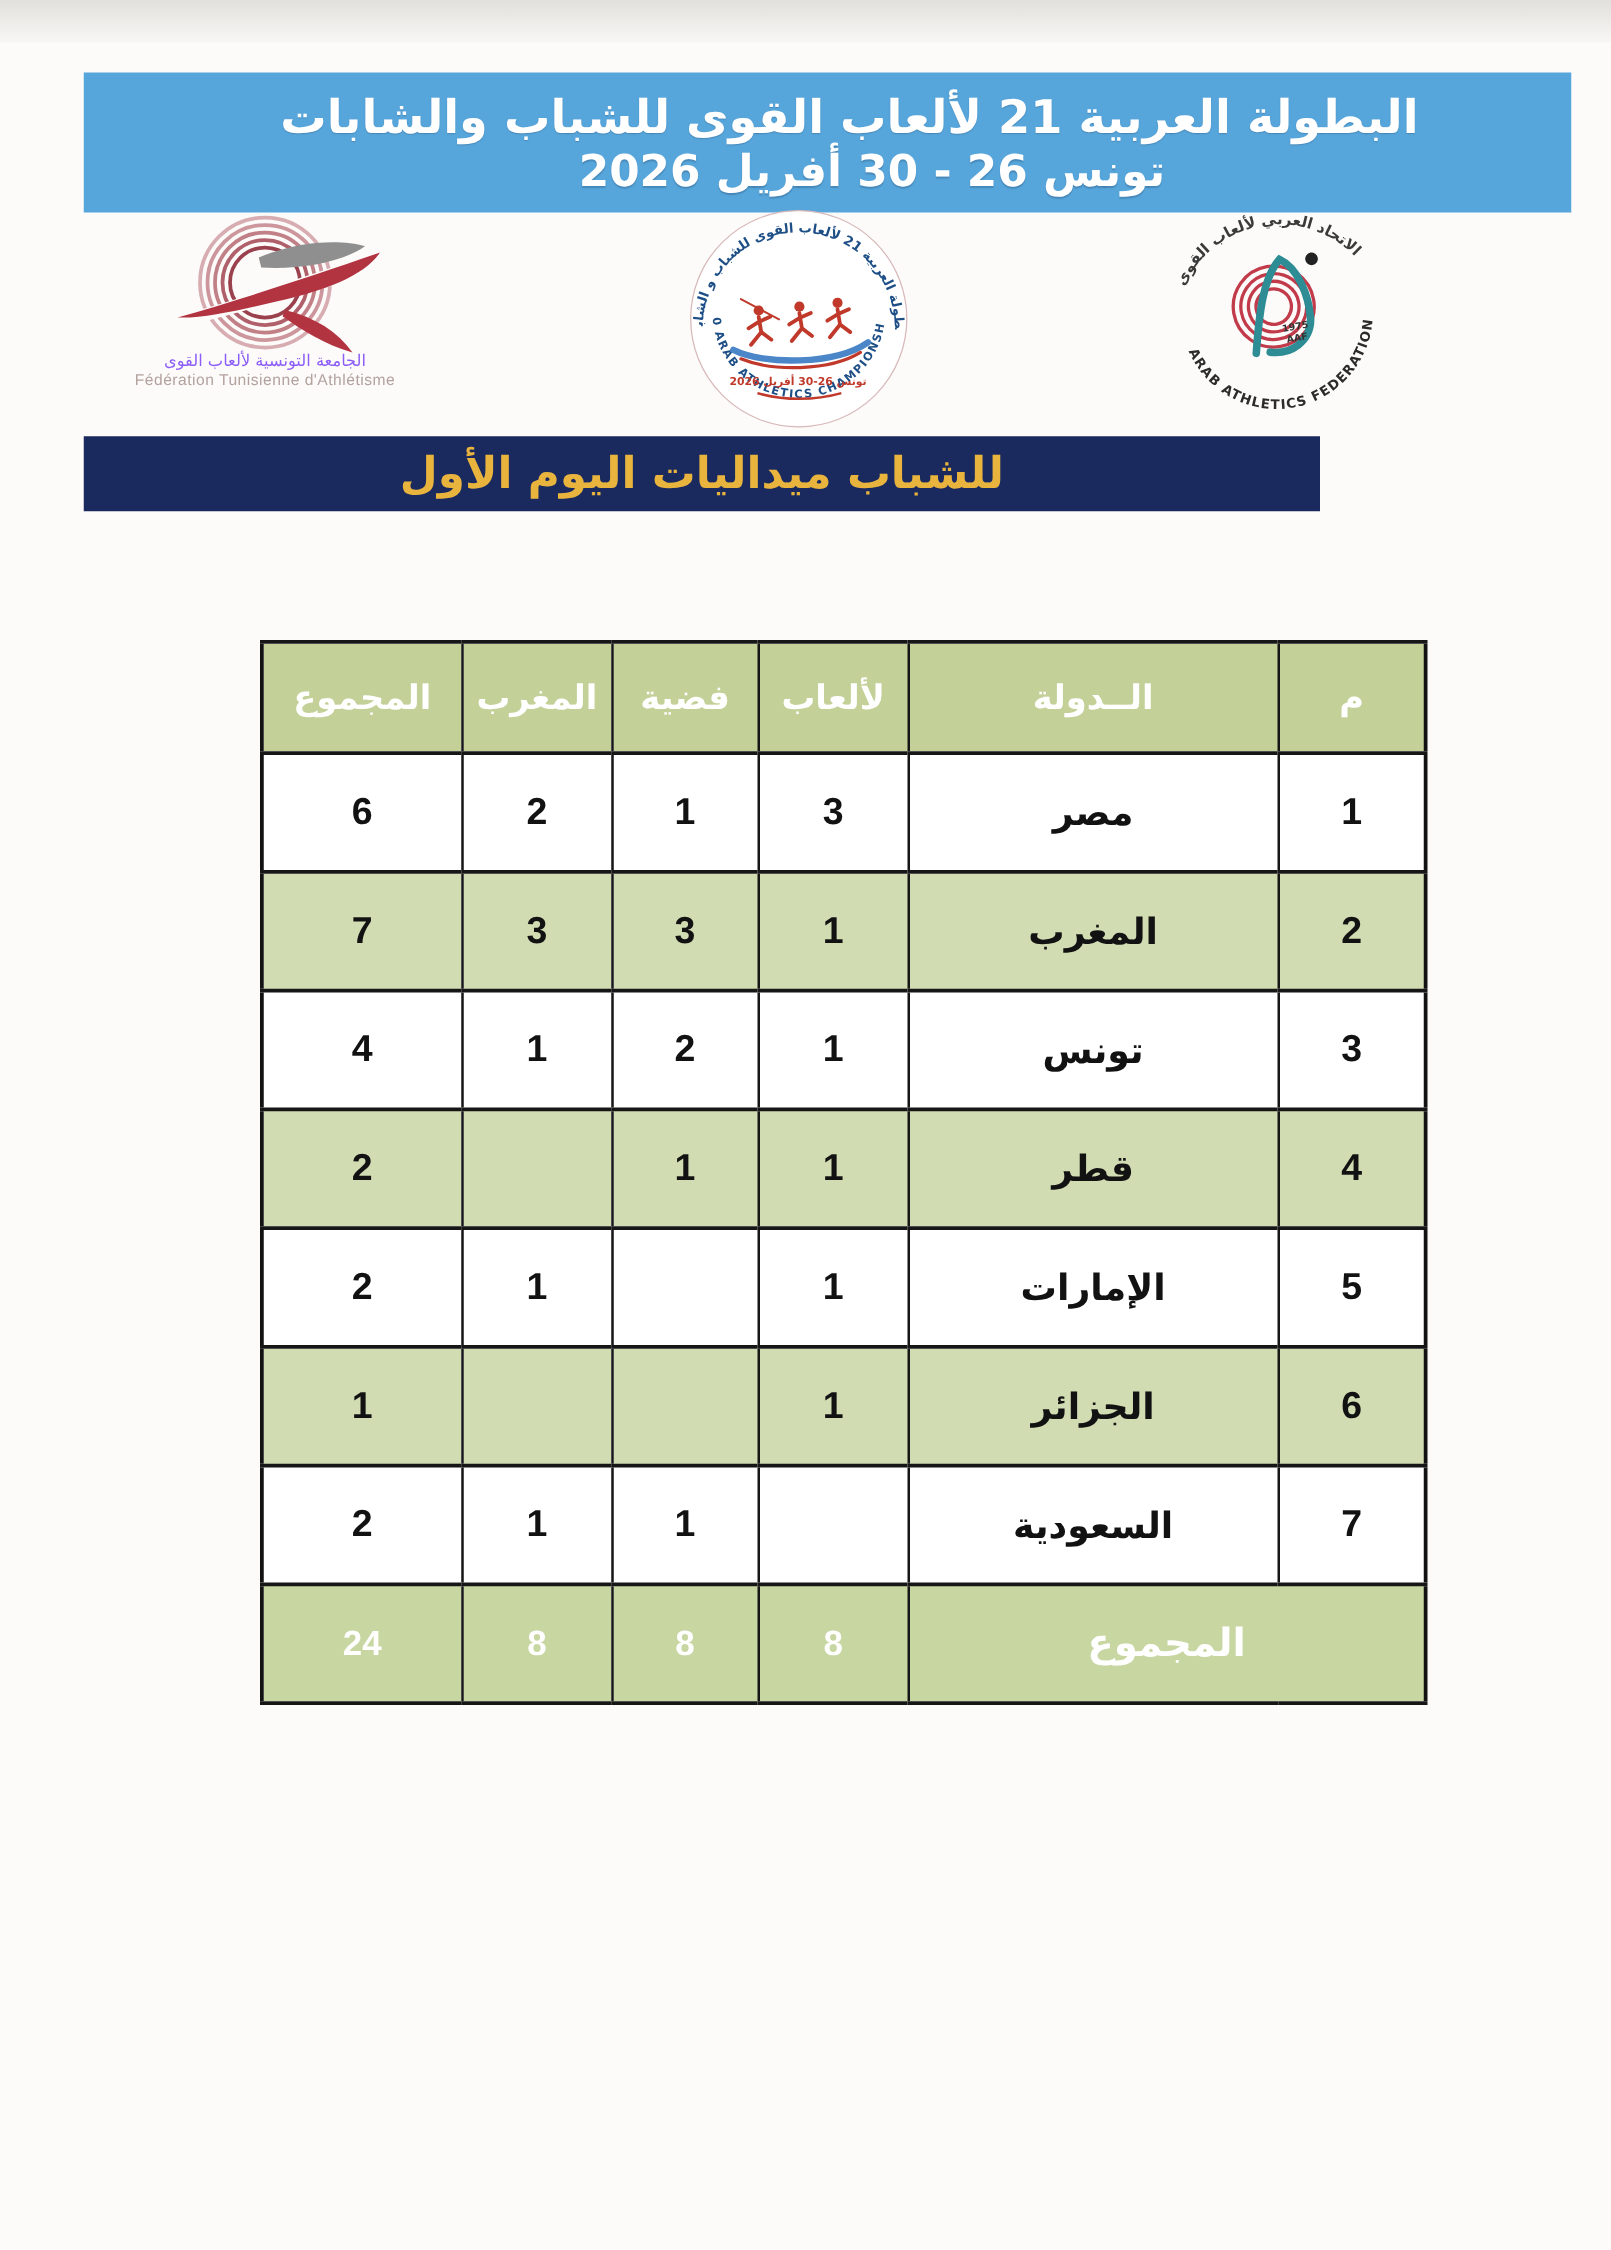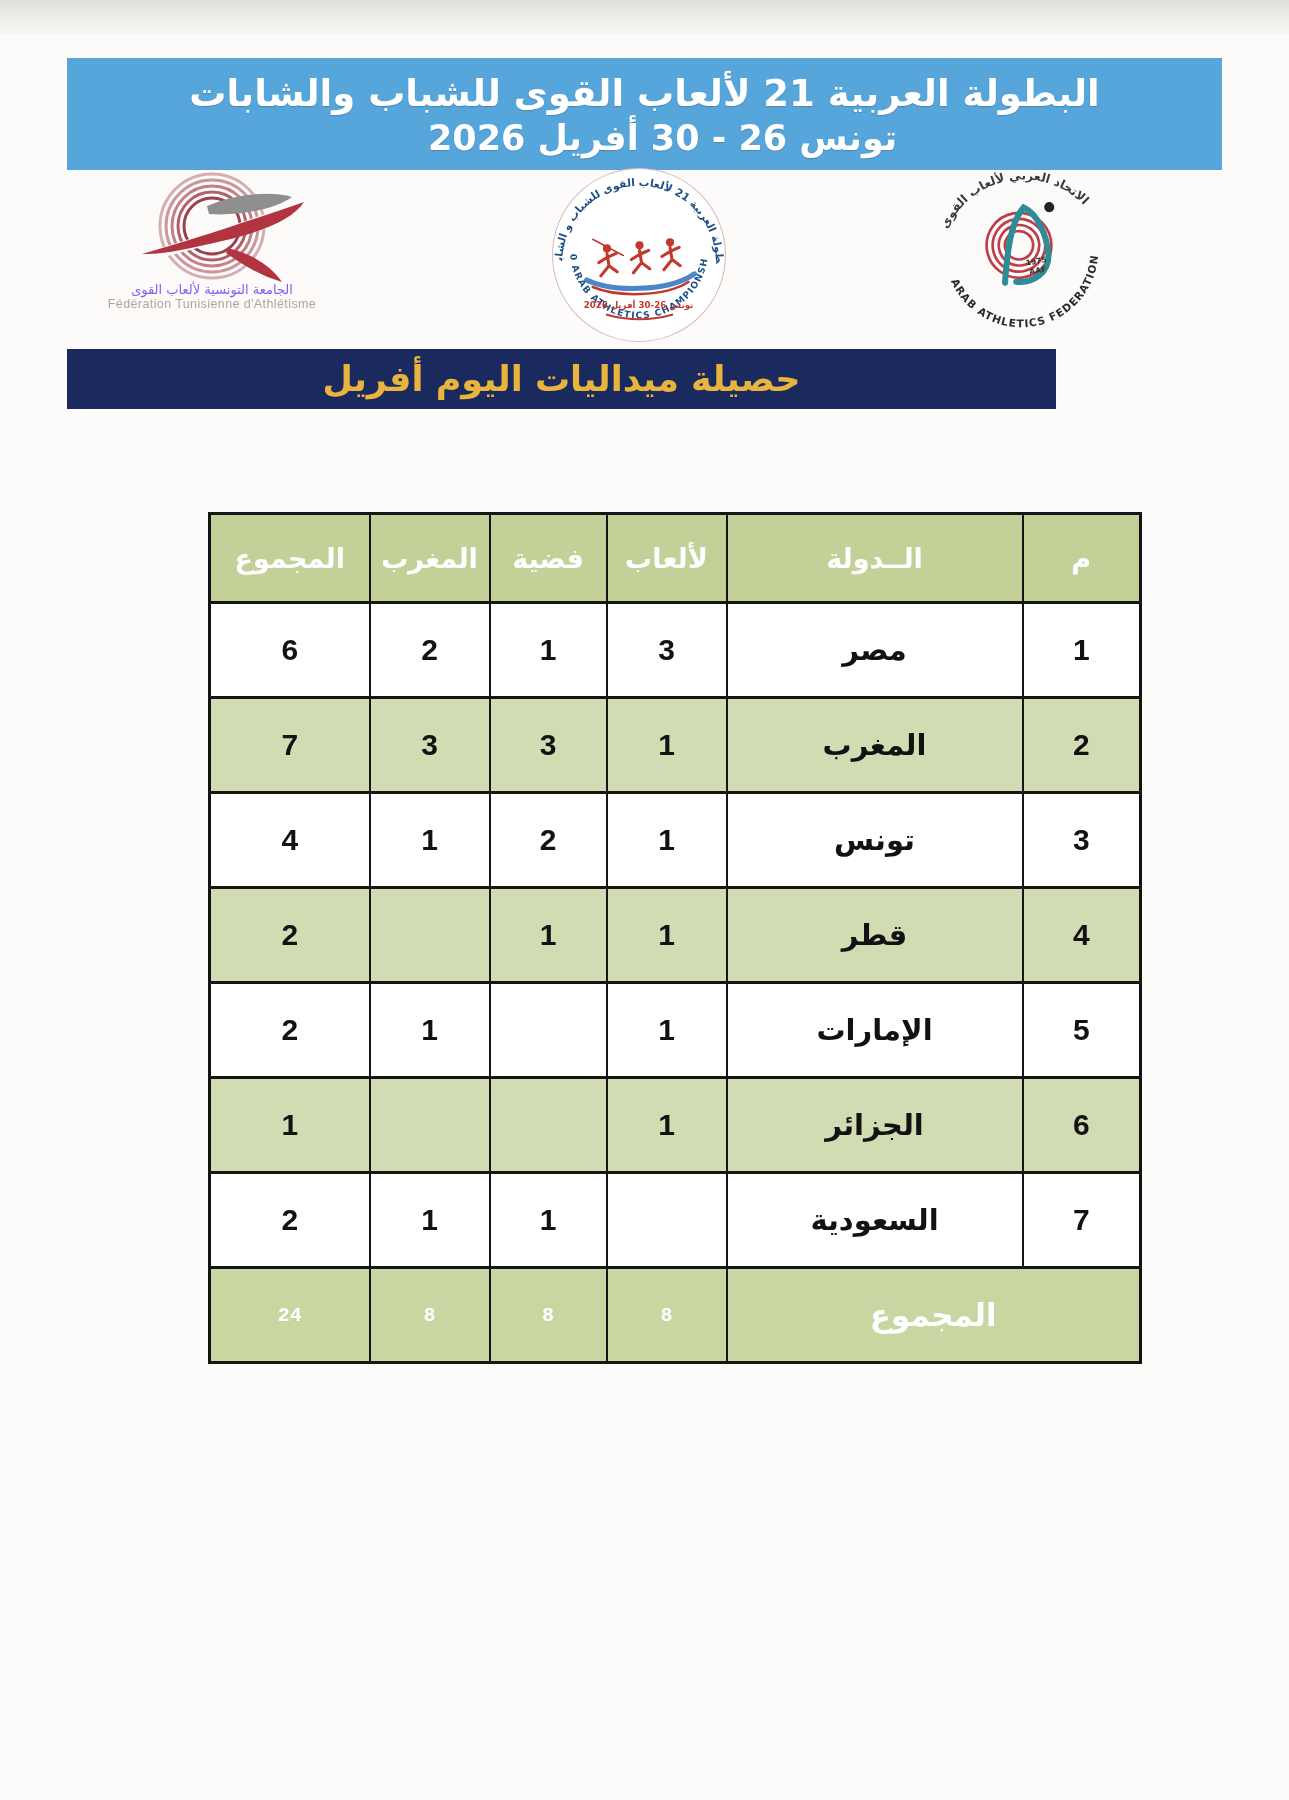--- a/index.html
+++ b/index.html
@@ -6,21 +6,21 @@
   body { font-family:"DejaVu Sans","Liberation Sans",sans-serif; }
   .page { position:relative; width:1289px; height:1800px; margin:0 auto;
           background:#fcfbfa; overflow:hidden; }
   .top-strip { position:absolute; top:0; left:0; width:100%; height:34px;
                background:linear-gradient(#e2e0dc,#f8f7f5); }
 
   
   .banner { position:absolute; left:67px; top:58px; width:1155px; height:112px;
             background:#57a6db; border-top:2px solid #niceblue; display:flex;
             flex-direction:column; align-items:center; justify-content:center;
-            direction:rtl; text-align:center; }
+            direction:rtl; text-align:center;padding-left:35px; }
   .banner .l1 { color:#ffffff; font-weight:bold; font-size:37px; line-height:1.3;
                 text-shadow:0 1px 1px rgba(40,80,120,.35); }
   .banner .l2 { color:#ffffff; font-weight:bold; font-size:35px;
                 text-shadow:0 1px 1px rgba(40,80,120,.35);margin-left:36px; }
 
   
   .logo-tunisia { position:absolute; left:92px; top:168px; width:240px; text-align:center; }
   .logo-tunisia svg { display:block; margin:0 auto; }
   .cap-ar { font-size:13px; color:#8b5cf6; margin-top:-4px; direction:rtl; }
   .cap-fr { font-family:"Liberation Sans",sans-serif; font-size:12.5px; color:#b3a29e; letter-spacing:.4px; }
@@ -42,22 +42,22 @@
       border:2px solid #161616; border-top-width:3px; border-bottom-width:3px;
       text-align:center; vertical-align:middle; padding:0; overflow:hidden; }
   table.medal thead th { height:86px; background:#c3d199; color:#ffffff;
       font-size:27px; font-weight:bold; }
   table.medal tbody td { height:92px; background:#ffffff; color:#121212;
       font-weight:bold; font-size:30px;
       font-family:"Liberation Sans","DejaVu Sans",sans-serif; }
   table.medal tbody td.country { font-size:29px; font-family:"DejaVu Sans",sans-serif;margin-top:28px; }
   table.medal tbody tr.alt td { background:#d2dcb2; }
   table.medal tr.total td { height:92px; background:#c8d6a2; color:#ffffff;
-      font-weight:bold; font-size:20px;
-      font-family:Liberation Mono, monospace; }
+      font-weight:bold; font-size:28px;
+      font-family:Liberation Sans, sans-serif; }
   table.medal tr.total td.label { font-size:31px; font-family:"DejaVu Sans",sans-serif; }
 </style>
 </head>
 <body>
 
 <div class="page">
 
   <div class="top-strip"></div>
 
   <div class="banner">
@@ -133,21 +133,21 @@
       <circle cx="106" cy="82" r="20" stroke-width="2.6"></circle>
       <circle cx="106" cy="82" r="14" stroke-width="2.6"></circle>
     </g>
     <path d="M 86,116 C 94,84 102,58 117,46 C 130,55 135,78 133,97 C 130,114 113,122 97,117" fill="none" stroke="#2e8c94" stroke-width="6" stroke-linecap="round"></path>
     <circle cx="142" cy="50" r="5" fill="#222222"></circle>
     <text x="120" y="103" text-anchor="middle" font-size="7.5" font-weight="bold" fill="#333333">1975</text>
     <text x="120" y="112" text-anchor="middle" font-size="7.5" font-weight="bold" fill="#333333">AAF</text>
   </svg>
 
   <div class="section-bar">
-    <div class="t">حصيلة ميداليات اليوم أفريل</div>
+    <div class="t">للشباب ميداليات اليوم الأول</div>
   </div>
 
   <table class="medal">
     <colgroup>
       <col style="width:118px">
         <col style="width:296px">
         <col style="width:120px">
       <col style="width:117px">
         <col style="width:120px">
         <col style="width:160px">

